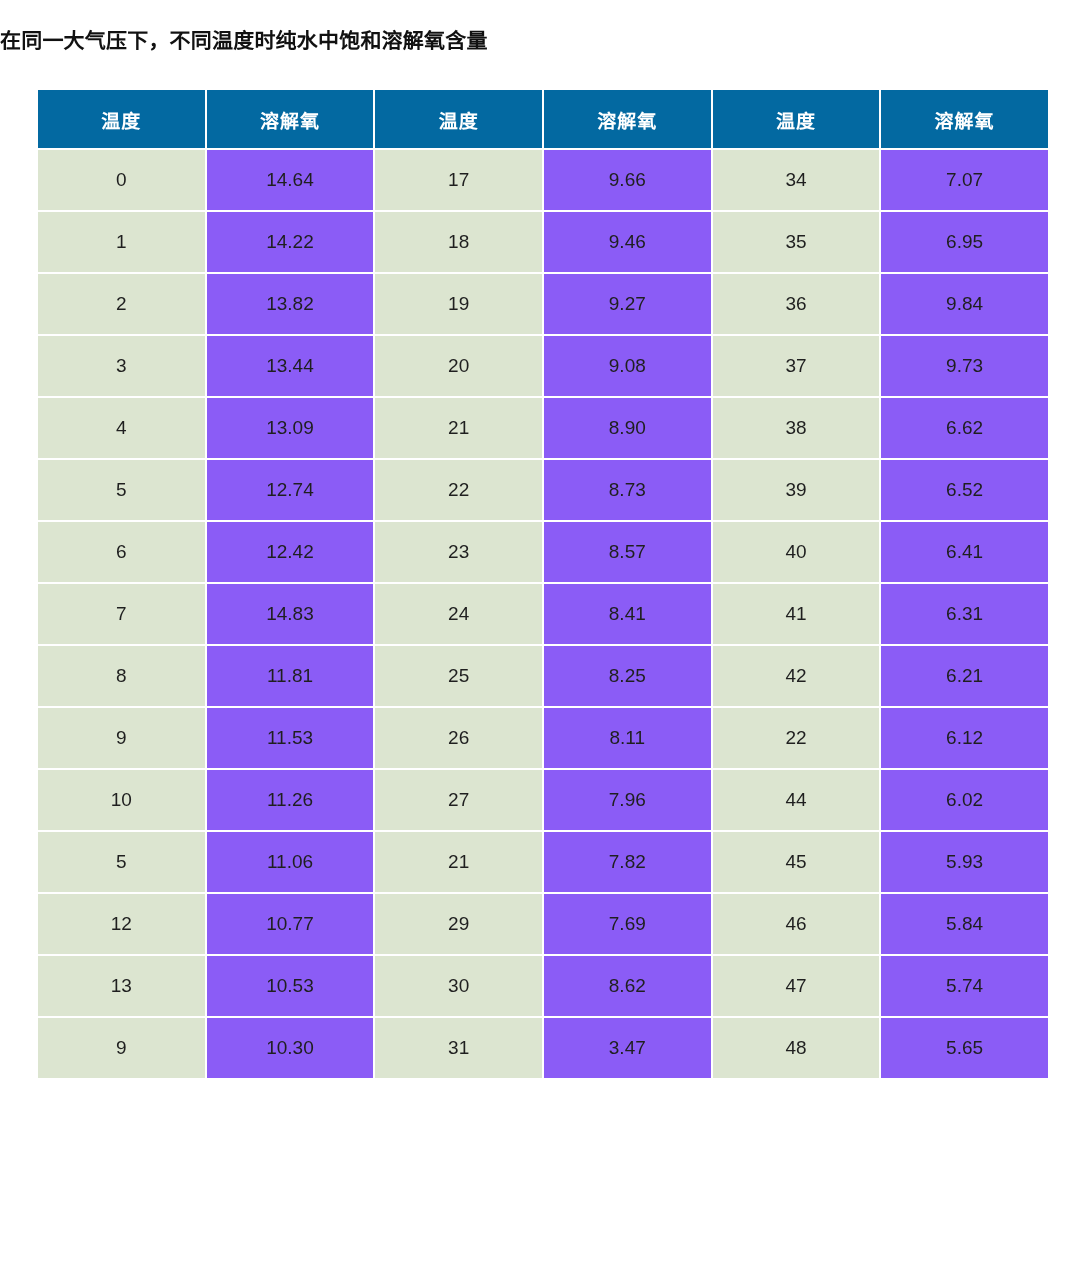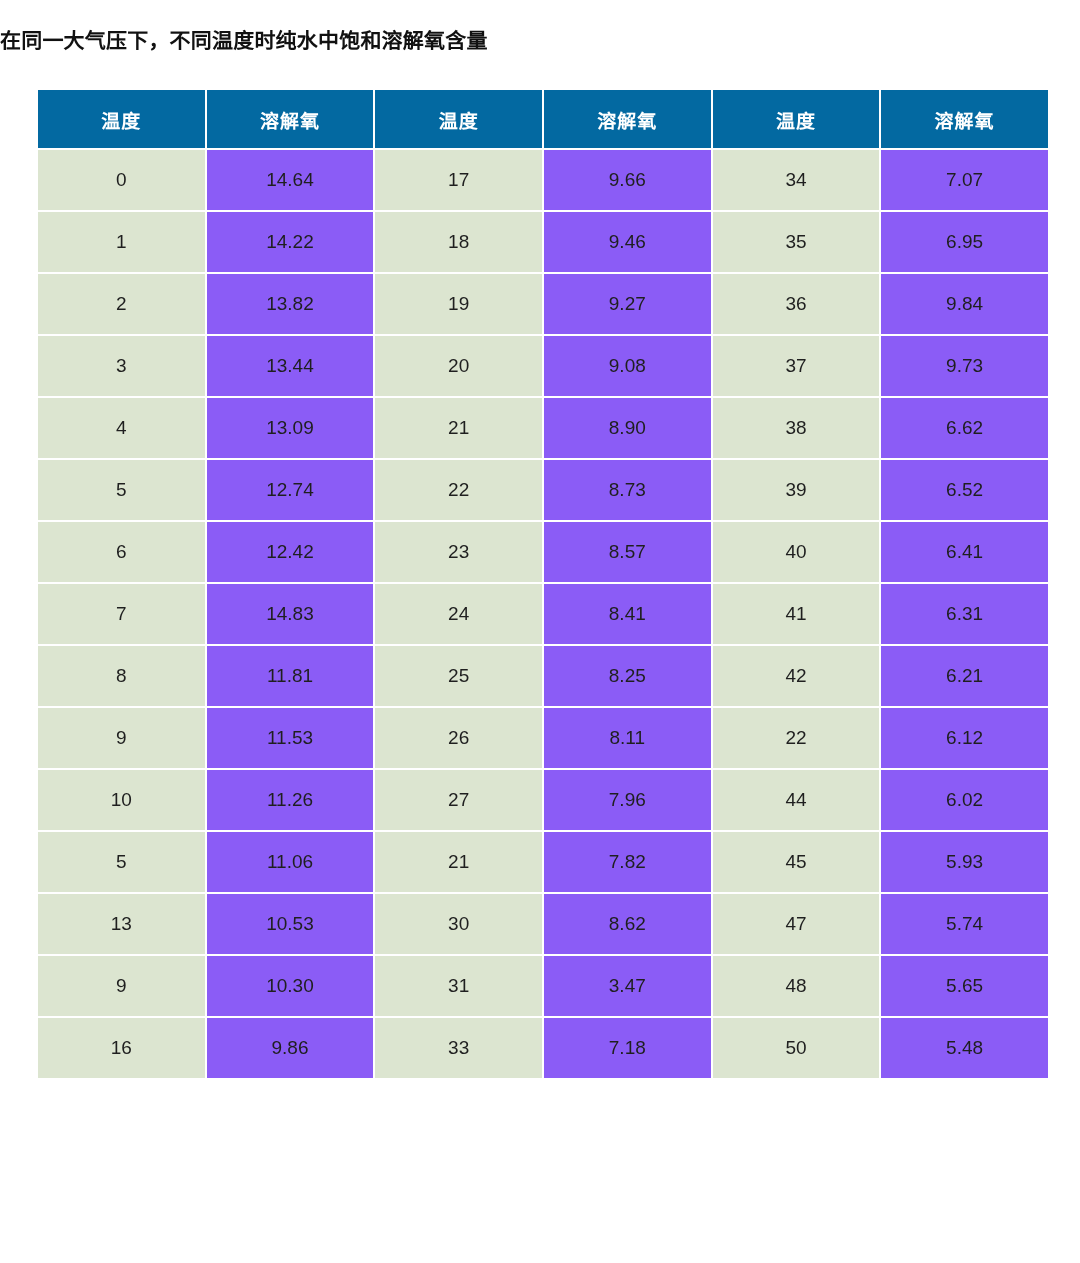--- a/index.html
+++ b/index.html
@@ -248,42 +248,42 @@
         </tr>
         <tr>
           <td class="col-temp">5</td>
           <td class="col-do">11.06</td>
           <td class="col-temp">21</td>
           <td class="col-do">7.82</td>
           <td class="col-temp">45</td>
           <td class="col-do">5.93</td>
         </tr>
         <tr>
+          <td class="col-temp">12</td>
+          <td class="col-do">10.77</td>
+          <td class="col-temp">29</td>
+          <td class="col-do">7.69</td>
+          <td class="col-temp">46</td>
+          <td class="col-do">5.84</td>
+        </tr>
+        <tr>
           <td class="col-temp">13</td>
           <td class="col-do">10.53</td>
           <td class="col-temp">30</td>
           <td class="col-do">8.62</td>
           <td class="col-temp">47</td>
           <td class="col-do">5.74</td>
         </tr>
         <tr>
           <td class="col-temp">9</td>
           <td class="col-do">10.30</td>
           <td class="col-temp">31</td>
           <td class="col-do">3.47</td>
           <td class="col-temp">48</td>
           <td class="col-do">5.65</td>
-        </tr>
-        <tr>
-          <td class="col-temp">16</td>
-          <td class="col-do">9.86</td>
-          <td class="col-temp">33</td>
-          <td class="col-do">7.18</td>
-          <td class="col-temp">50</td>
-          <td class="col-do">5.48</td>
         </tr>
       </tbody>
   </table>
 </div>
 
 <div class="watermark">
   <span class="wm-icon">
     <span class="bubble-a"></span>
     <span class="bubble-b"></span>
     <span class="dot d1"></span>

